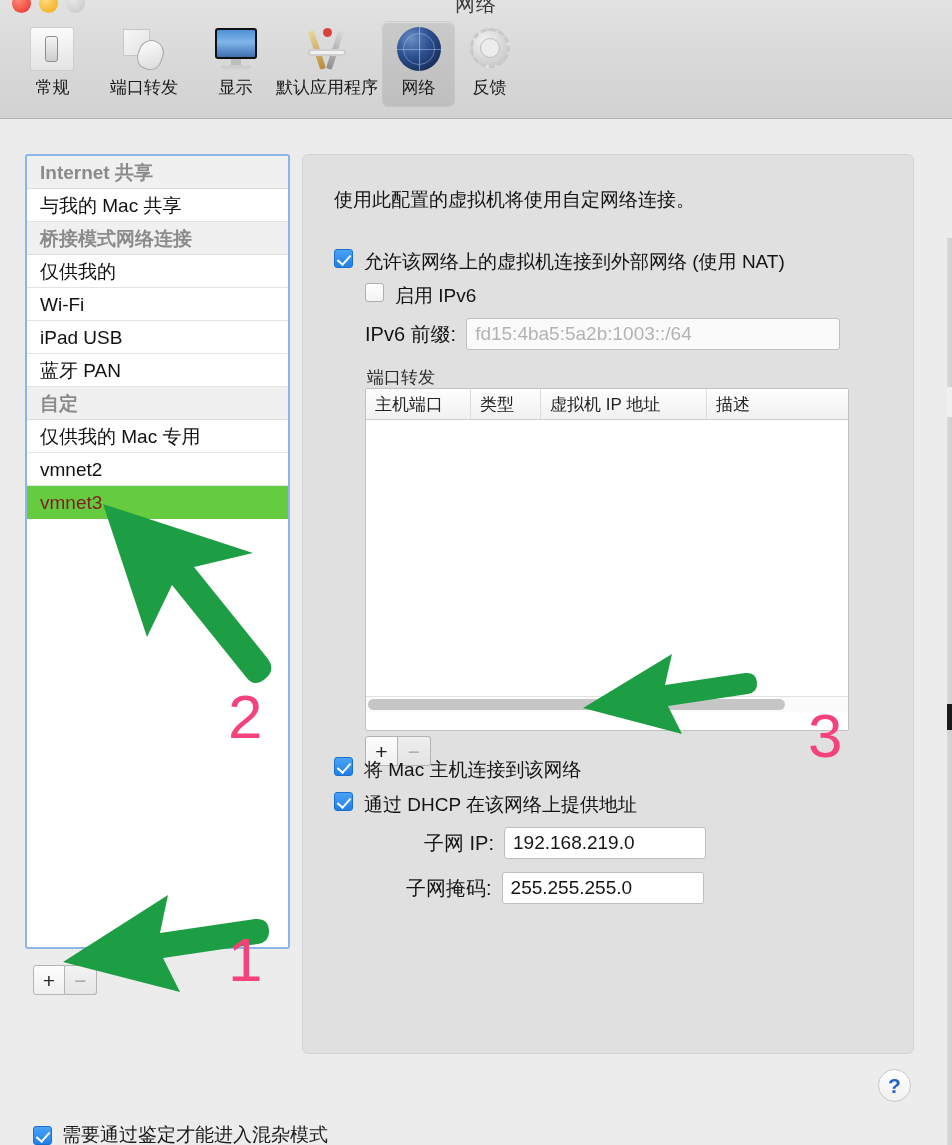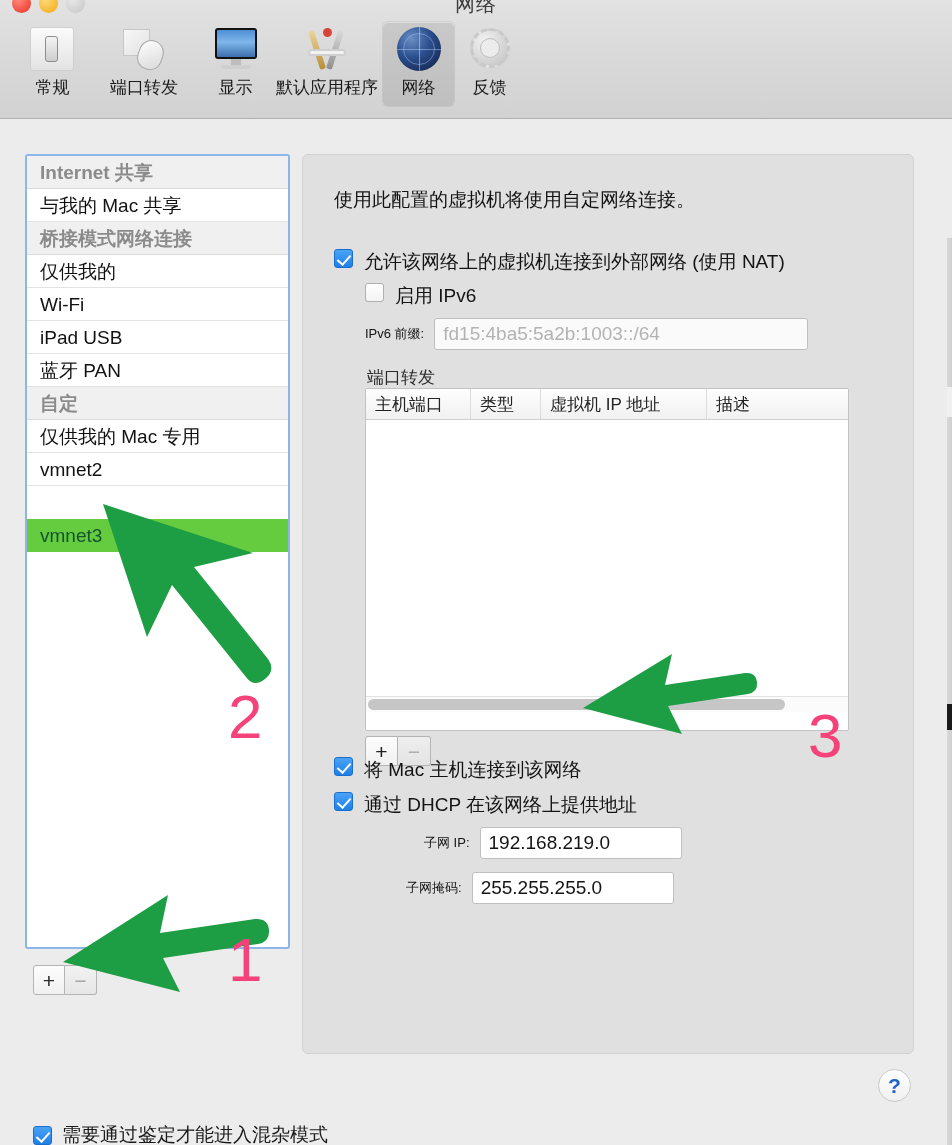--- a/index.html
+++ b/index.html
@@ -144,21 +144,21 @@
   }
   .side-row {
     height: 33px; line-height: 33px;
     padding-left: 13px; font-size: 19px; color:#111;
     border-bottom: 1px solid #e3e3e3;
     white-space: nowrap; overflow:hidden;
   }
   .side-row.header {
     background:#f0f0f0; color:#8b8b8b; font-weight:700; border-bottom:1px solid #dcdcdc;
   }
-  .side-row.selected { background:#66cc3f; color:#14532d; border-bottom:1px solid #66cc3f;margin-top:33px; }
+  .side-row.selected { background:#66cc3f; color:#7f1d1d; border-bottom:1px solid #66cc3f; }
   .side-fill { height: 330px; }
 
   .sb-buttons { position:absolute; left:33px; top:846px; display:flex; }
   .sb-btn {
     width: 32px; height: 30px;
     background: linear-gradient(to bottom,#fdfdfd,#f0f0f0);
     border:1px solid #b4b4b4; display:flex; align-items:center; justify-content:center;
     font-size: 21px; color:#2b2b2b; line-height:1;
   }
   .sb-btn.plus { border-radius: 3px 0 0 3px; }
@@ -190,21 +190,21 @@
     content:""; position:absolute; left:5px; top:2px; width:6px; height:11px;
     border:solid #fff; border-width:0 2.4px 2.4px 0; transform: rotate(42deg);
   }
   .cbrow { display:flex; gap:11px; font-size:19px; color:#141414; }
 
   .row-nat { position:absolute; left:31px; top:94px; }
   .row-ipv6 { position:absolute; left:62px; top:128px; }
   .ipv6-prefix-row {
     position:absolute; left:62px; top:163px; display:flex; align-items:center; gap:10px;
   }
-  .lbl { font-size:13px; color:#141414; }
+  .lbl { font-size:20px; color:#141414; }
   .inp {
     height: 32px; border:1px solid #bfbfbf; border-radius:3px; background:#fff;
     font-size:19px; color:#141414; padding:0 8px; display:flex; align-items:center;
     font-family: "Liberation Sans", "DejaVu Sans", sans-serif;
   }
   .inp.ph { color:#b3b3b3; background:#fafafa; }
 
   .pf-label { position:absolute; left:64px; top:211px; font-size:17px; color:#2b2b2b; }
   .pf-table {
     position:absolute; left:62px; top:233px; width:484px; height:343px;

